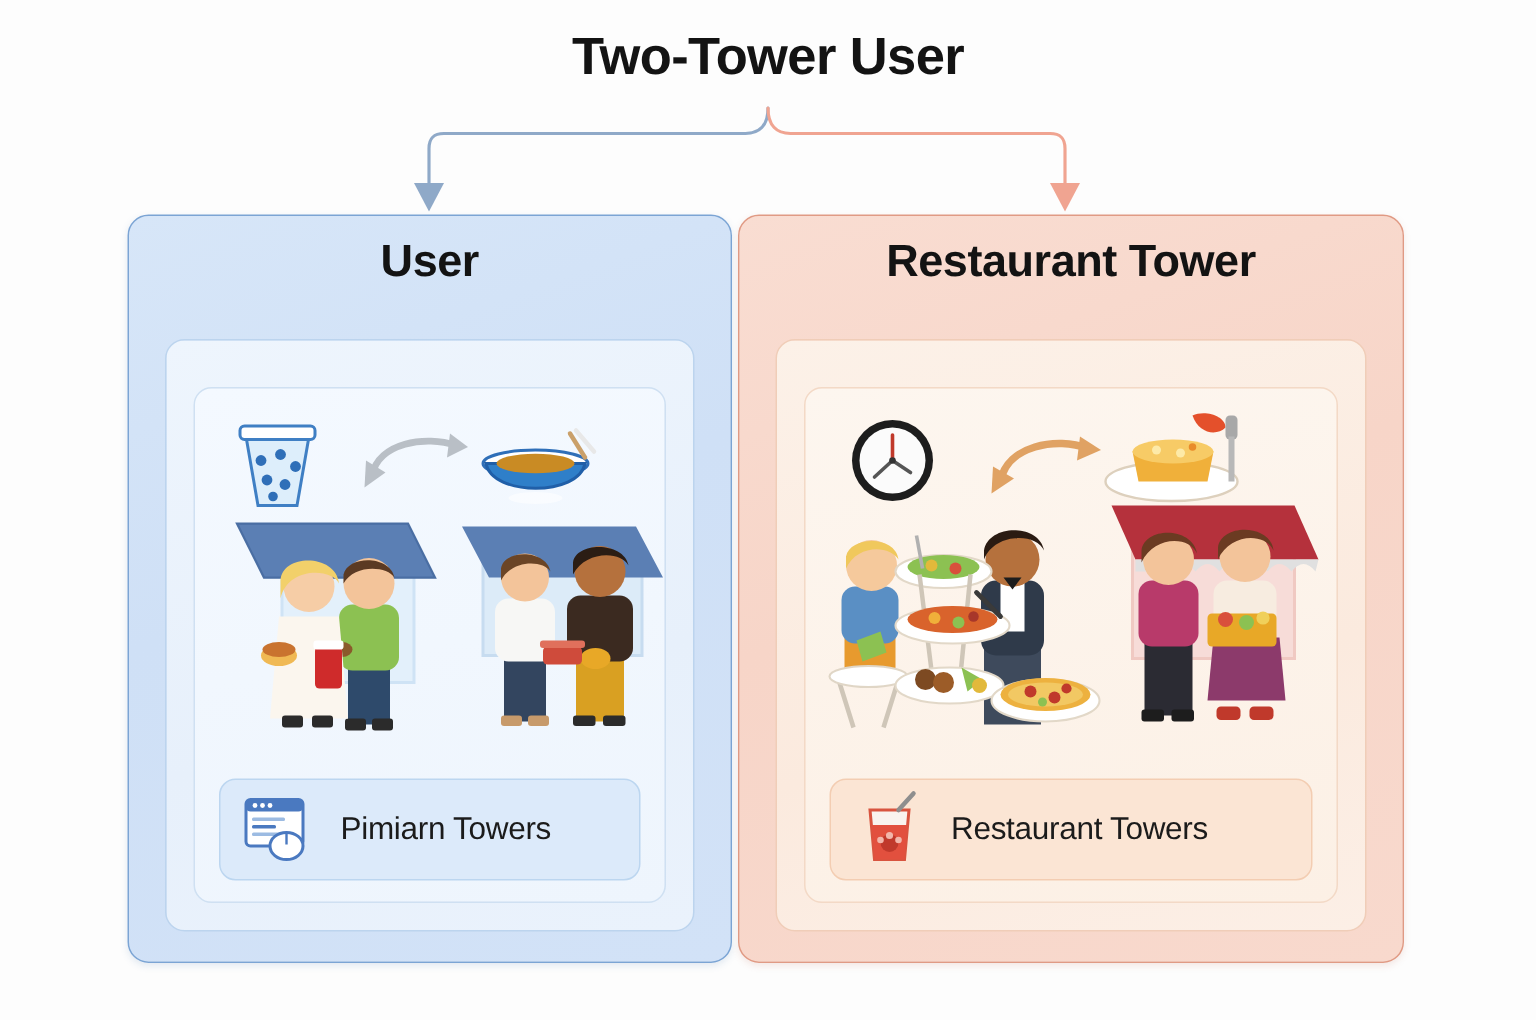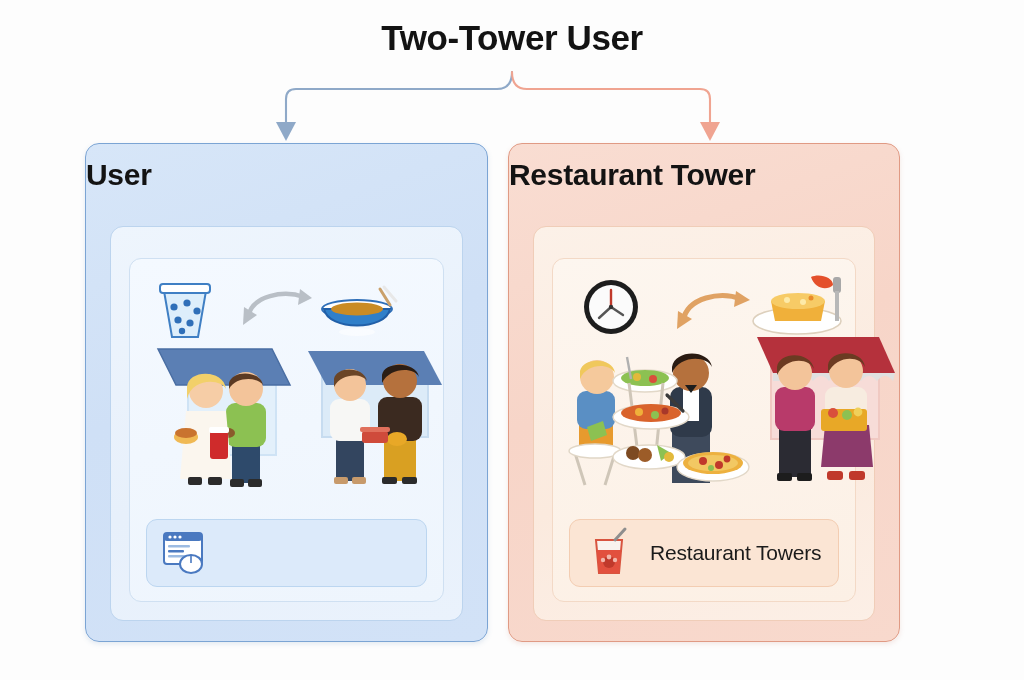--- a/index.html
+++ b/index.html
@@ -54,32 +54,33 @@
     box-sizing: border-box;
   }
   .tower-user {
     left: 85px;
     width: 403px;
     background: linear-gradient(160deg, #d7e6f8 0%, #cfe0f6 45%, #d2e2f7 100%);
     border: 1.6px solid #7ba4d4;
     box-shadow: 0 2px 5px rgba(90,130,180,0.16);
   }
   .tower-rest {
-    left: 508px;
-    width: 392px;
+    left: 492px;
+    width: 444px;
     background: linear-gradient(160deg, #f9ddd2 0%, #f7d5c8 45%, #f8d9cd 100%);
     border: 1.6px solid #e09a84;
     box-shadow: 0 2px 5px rgba(190,120,100,0.16);
   }
 
   .tower-header {
     position: absolute;
     top: 14px;
     left: 0;
     width: 100%;
+    text-align: center;
     font-size: 30px;
     font-weight: 700;
     letter-spacing: -0.3px;
     color: #131313;
   }
 
   
   .inner-panel {
     position: absolute;
     left: 24px;
@@ -272,20 +273,21 @@
             <rect x="5" y="7" width="38" height="8" rx="3" fill="#4a79c0"></rect>
             <circle cx="11" cy="11" r="1.6" fill="#ffffff"></circle>
             <circle cx="16" cy="11" r="1.6" fill="#ffffff"></circle>
             <circle cx="21" cy="11" r="1.6" fill="#ffffff"></circle>
             <rect x="9" y="19" width="22" height="2.4" rx="1" fill="#9cbbe2"></rect>
             <rect x="9" y="24" width="16" height="2.4" rx="1" fill="#4a79c0"></rect>
             <rect x="9" y="29" width="20" height="2.4" rx="1" fill="#9cbbe2"></rect>
             <ellipse cx="32" cy="38" rx="11" ry="9" fill="#ffffff" stroke="#4a79c0" stroke-width="2"></ellipse>
             <path d="M32 29 L32 37" stroke="#4a79c0" stroke-width="1.6"></path>
           </svg>
+          <div class="chip-label">Pimiarn Towers</div>
         </div>
 
       </div>
     </div>
   </div>
 
   <div class="tower tower-rest">
     <div class="tower-header">Restaurant Tower</div>
 
     <div class="inner-panel inner-rest">

